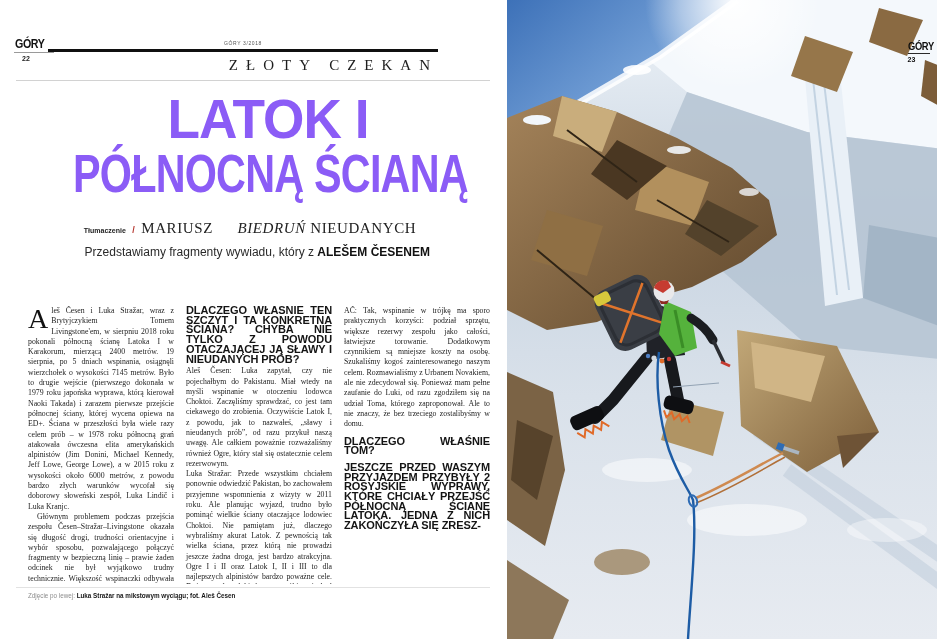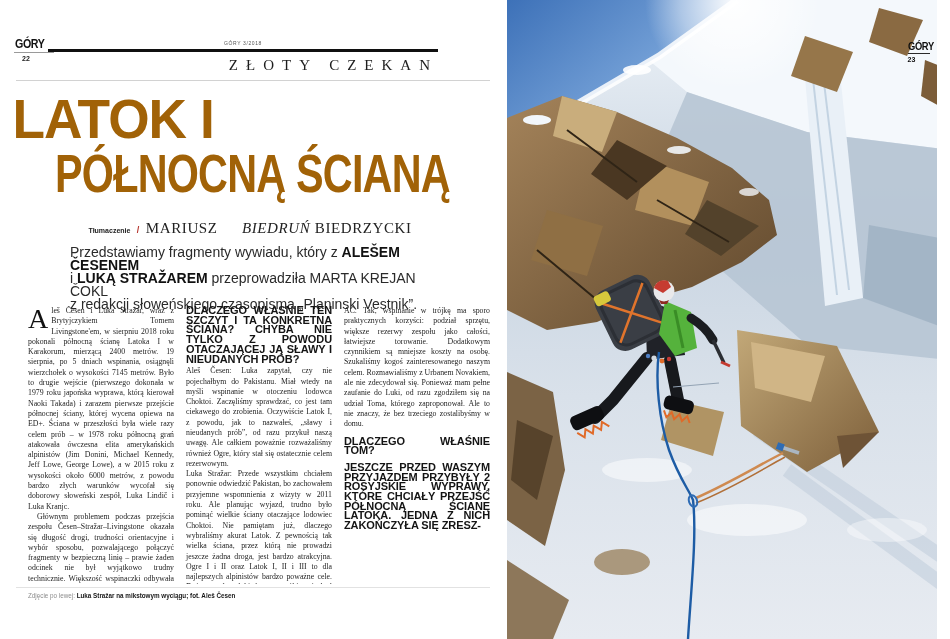--- a/index.html
+++ b/index.html
@@ -12,36 +12,36 @@
   .logo-rule{position:absolute;left:14px;top:52px;width:40px;height:1px;background:#9a9a9a;}
   .pagenum-left{position:absolute;left:22px;top:55px;font-size:7px;font-weight:bold;color:#222;}
   .issue{position:absolute;left:48px;top:40px;width:390px;text-align:center;font-size:5px;
          letter-spacing:.6px;color:#555;}
   .rule-thick{position:absolute;left:48px;top:49px;width:390px;height:3px;background:#101010;}
   .section-title{position:absolute;left:48px;top:57px;width:390px;text-align:right;
         font-family:"Liberation Serif",serif;font-size:15px;letter-spacing:8px;text-indent:8px;color:#1d1d1d;}
   .rule-thin{position:absolute;left:16px;top:80px;width:474px;height:1px;background:#d2d2d2;}
 
   
-  .title{position:absolute;left:0;top:92px;width:500px;text-align:left;color:#a16207;}
+  .title{position:absolute;left:18px;top:92px;width:500px;text-align:center;color:#8b5cf6;}
   .title .t1{font-weight:bold;font-size:56px;line-height:54px;white-space:nowrap;
              transform:scaleX(.95);transform-origin:center;letter-spacing:-1px;}
   .title .t2{font-weight:bold;font-size:53px;line-height:56px;white-space:nowrap;
              transform:scaleX(.78);transform-origin:center;letter-spacing:-1px;}
 
   
   .credit{position:absolute;left:0;top:219px;width:500px;text-align:center;}
   .credit .lbl{font-size:7px;font-weight:bold;color:#222;}
   .credit .slash{font-size:9px;font-weight:bold;color:#b5342c;padding:0 2px;}
   .credit .nm{font-family:"Liberation Serif",serif;font-size:15px;letter-spacing:.6px;color:#222;}
   .credit .nick{font-style:italic;padding-left:20px;}
 
   
-  .intro{position:absolute;left:70px;top:246px;width:360px;text-align:left;
-         font-size:14px;line-height:13px;color:#2a2a2a;}
+  .intro{position:absolute;left:70px;top:246px;width:360px;text-align:right;
+         font-size:12px;line-height:13px;color:#2a2a2a;}
   .intro p{margin:0;}
   .intro b{color:#111;}
 
   
   .columns{position:absolute;left:28px;top:306px;width:462px;height:278px;display:flex;gap:12px;
            overflow:hidden;}
   .col{flex:1;font-family:"Liberation Serif",serif;font-size:7.8px;line-height:10.3px;
        text-align:justify;color:#1c1c1c;}
   .col p{margin:0;}
   .col p.para-indent{text-indent:9px;}
@@ -81,27 +81,25 @@
     <div class="title">
       <div class="t1">LATOK I</div>
       <div class="t2">PÓŁNOCNĄ ŚCIANĄ</div>
     </div>
 
     <div class="credit">
       <span class="lbl">Tłumaczenie</span>
       <span class="slash">/</span>
       <span class="nm">MARIUSZ</span>
       <span class="nm nick">BIEDRUŃ</span>
-      <span class="nm">BIEDRZYCKI</span>
+      <span class="nm">NIEUDANYCH</span>
     </div>
 
     <div class="intro">
       <p><span>Przedstawiamy fragmenty wywiadu, który z </span><b>ALEŠEM ČESENEM</b></p>
-      <p><span>i </span><b>LUKĄ STRAŽAREM</b><span> przeprowadziła MARTA KREJAN ČOKL</span></p>
-      <p>z redakcji słoweńskiego czasopisma „Planinski Vestnik”.</p>
     </div>
 
     <div class="columns">
       <div class="col">
           <p class="lead"><span class="dropcap">A</span>leš Česen i Luka Stražar, wraz z Brytyjczykiem Tomem Livingstone'em, w sierpniu 2018 roku pokonali północną ścianę Latoka I w Karakorum, mierzącą 2400 metrów. 19 sierpnia, po 5 dniach wspinania, osiągnęli wierzchołek o wysokości 7145 metrów. Było to drugie wejście (pierwszego dokonała w 1979 roku japońska wyprawa, którą kierował Naoki Takada) i zarazem pierwsze przejście północnej ściany, której wycena opiewa na ED+. Ściana w przeszłości była wiele razy celem prób – w 1978 roku północną grań atakowała ówczesna elita amerykańskich alpinistów (Jim Donini, Michael Kennedy, Jeff Lowe, George Lowe), a w 2015 roku z wysokości około 6000 metrów, z powodu bardzo złych warunków wycofał się doborowy słoweński zespół, Luka Lindič i Luka Kranjc.</p>
           <p class="para-indent">Głównym problemem podczas przejścia zespołu Česen–Stražar–Livingstone okazała się długość drogi, trudności orientacyjne i wybór sposobu, pozwalającego połączyć fragmenty w bezpieczną linię – prawie żaden odcinek nie był wyjątkowo trudny technicznie. Większość wspinaczki odbywała się w stromym lodzie i śniegu, który przecinały bariery skalne.</p>
         </div>
       <div class="col">
           <p class="question">DLACZEGO WŁAŚNIE TEN SZCZYT I TA KONKRETNA ŚCIANA? CHYBA NIE TYLKO Z POWODU OTACZAJĄCEJ JĄ SŁAWY I NIEUDANYCH PRÓB?</p>
           <p class="para">Aleš Česen: Luka zapytał, czy nie pojechałbym do Pakistanu. Miał wtedy na myśli wspinanie w otoczeniu lodowca Choktoi. Zaczęliśmy sprawdzać, co jest tam ciekawego do zrobienia. Oczywiście Latok I, z powodu, jak to nazwałeś, „sławy i nieudanych prób”, od razu przykuł naszą uwagę. Ale całkiem poważnie rozważaliśmy również Ogre, który stał się ostatecznie celem rezerwowym.</p>

